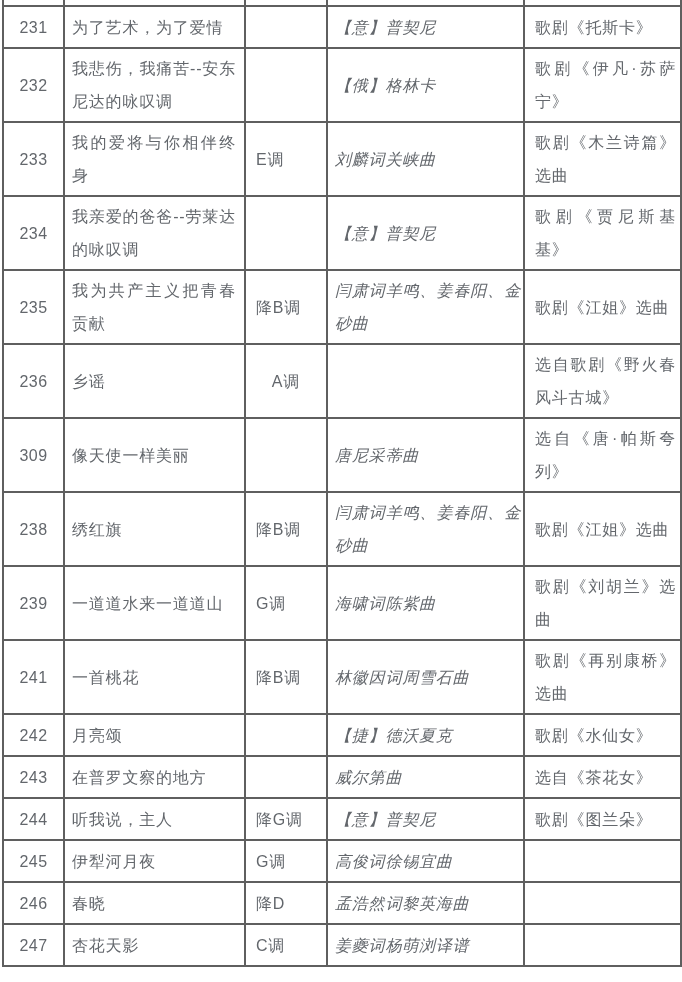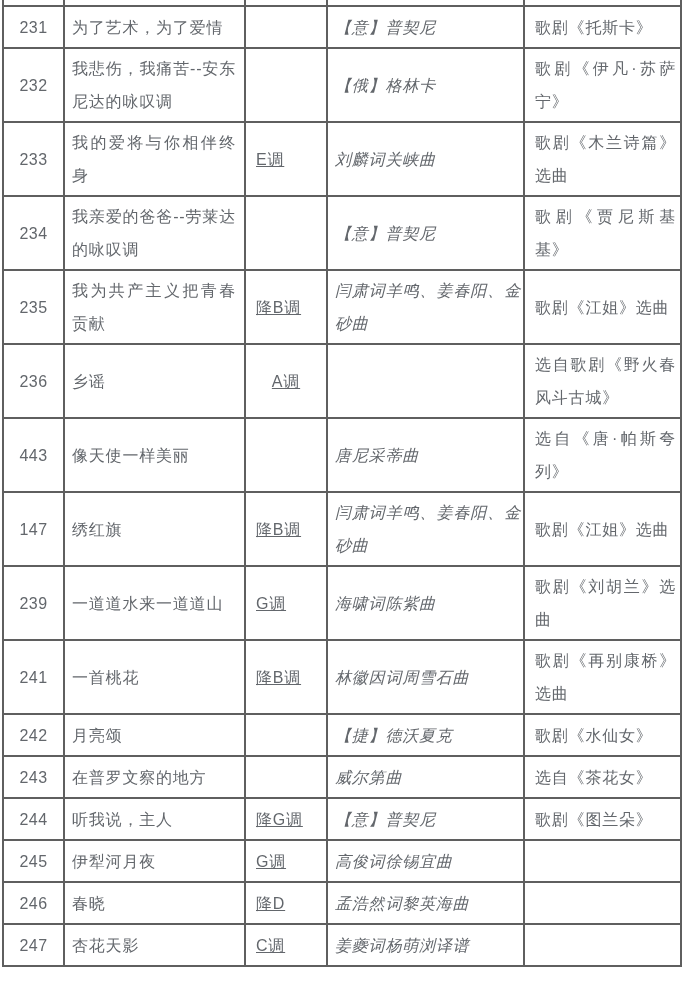--- a/index.html
+++ b/index.html
@@ -51,21 +51,20 @@
     padding: 3px 2px;
     letter-spacing: 0.5px;
   }
   td.c-title {
     text-align: justify;
     text-justify: inter-character;
     padding: 3px 8px 3px 7px;
   }
   td.c-key {
     padding: 3px 4px 3px 10px;
-    text-decoration: underline;
   }
   td.c-key.center {
     text-align: center;
     padding: 16px 4px;
   }
   td.c-composer {
     text-align: justify;
     text-justify: inter-character;
     padding: 3px 2px 3px 7px;
     font-style: italic;
@@ -139,28 +138,28 @@
     <td class="c-source">歌剧《江姐》选曲</td>
   </tr>
         <tr>
     <td class="c-num">236</td>
     <td class="c-title">乡谣</td>
     <td class="c-key center">A调</td>
     <td class="c-composer"></td>
     <td class="c-source">选自歌剧《野火春风斗古城》</td>
   </tr>
         <tr>
-    <td class="c-num">443</td>
+    <td class="c-num">309</td>
     <td class="c-title">像天使一样美丽</td>
     <td class="c-key"></td>
     <td class="c-composer">唐尼采蒂曲</td>
     <td class="c-source">选自《唐·帕斯夸列》</td>
   </tr>
         <tr>
-    <td class="c-num">147</td>
+    <td class="c-num">238</td>
     <td class="c-title">绣红旗</td>
     <td class="c-key">降B调</td>
     <td class="c-composer">闫肃词羊鸣、姜春阳、金砂曲</td>
     <td class="c-source">歌剧《江姐》选曲</td>
   </tr>
         <tr>
     <td class="c-num">239</td>
     <td class="c-title">一道道水来一道道山</td>
     <td class="c-key">G调</td>
     <td class="c-composer">海啸词陈紫曲</td>

